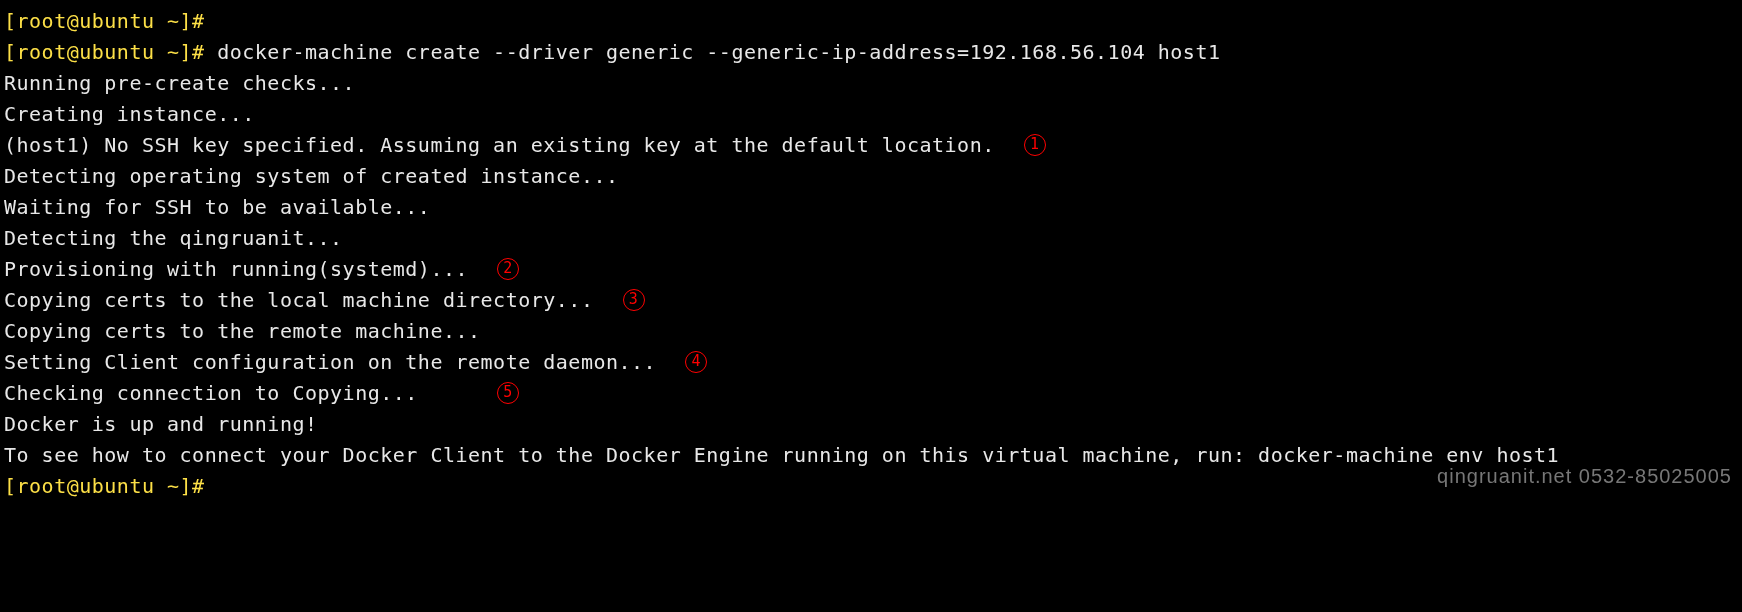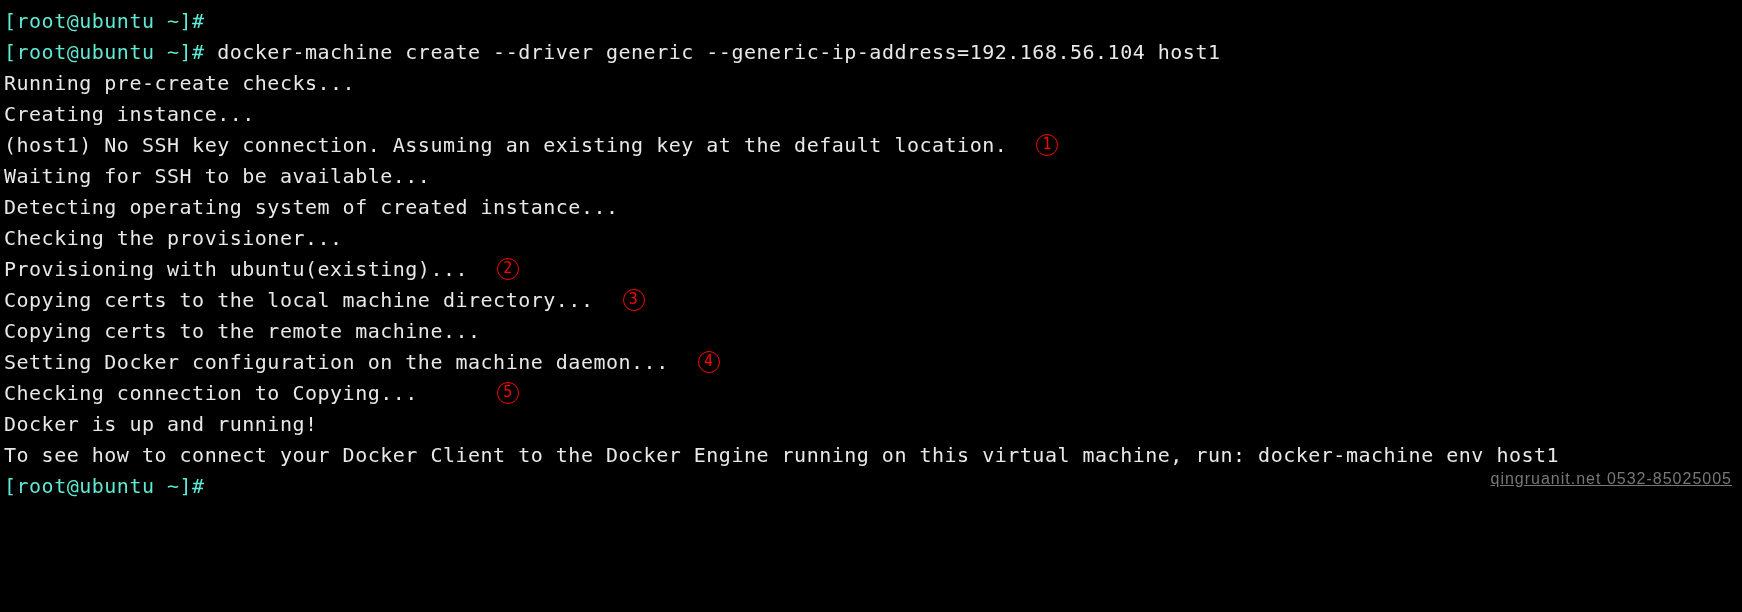--- a/index.html
+++ b/index.html
@@ -18,21 +18,21 @@
       height: 612px;
       overflow: hidden;
       position: relative;
       letter-spacing: 0.5px;
     }
     .terminal-line {
       white-space: pre;
       display: block;
     }
     .prompt {
-      color: #5eead4;
+      color: #fde047;
     }
     .annotation {
       color: #ff0000;
       display: inline-block;
       border: 1.5px solid #ff0000;
       border-radius: 50%;
       width: 22px;
       height: 22px;
       line-height: 19px;
       text-align: center;
@@ -40,41 +40,40 @@
       vertical-align: middle;
       margin-left: 4px;
       position: relative;
       top: -2px;
     }
     .watermark {
       position: absolute;
       right: 10px;
       bottom: 120px;
       color: #777;
-      font-size: 16px;
+      font-size: 20px;
       font-family: sans-serif;
       letter-spacing: 1px;
-      text-decoration: underline;
     }
   </style>
 </head>
 <body>
 
 <div>
   <div class="terminal-line"><span class="prompt">[root@ubuntu ~]# </span></div>
   <div class="terminal-line"><span class="prompt">[root@ubuntu ~]# </span><span>docker-machine create --driver generic --generic-ip-address=192.168.56.104 host1</span></div>
   <div class="terminal-line">Running pre-create checks...</div>
   <div class="terminal-line">Creating instance...</div>
-  <div class="terminal-line"><span>(host1) No SSH key connection. Assuming an existing key at the default location.  </span><span class="annotation">1</span></div>
+  <div class="terminal-line"><span>(host1) No SSH key specified. Assuming an existing key at the default location.  </span><span class="annotation">1</span></div>
+  <div class="terminal-line">Detecting operating system of created instance...</div>
   <div class="terminal-line">Waiting for SSH to be available...</div>
-  <div class="terminal-line">Detecting operating system of created instance...</div>
-  <div class="terminal-line">Checking the provisioner...</div>
-  <div class="terminal-line"><span>Provisioning with ubuntu(existing)...  </span><span class="annotation">2</span></div>
+  <div class="terminal-line">Detecting the qingruanit...</div>
+  <div class="terminal-line"><span>Provisioning with running(systemd)...  </span><span class="annotation">2</span></div>
   <div class="terminal-line"><span>Copying certs to the local machine directory...  </span><span class="annotation">3</span></div>
   <div class="terminal-line">Copying certs to the remote machine...</div>
-  <div class="terminal-line"><span>Setting Docker configuration on the machine daemon...  </span><span class="annotation">4</span></div>
+  <div class="terminal-line"><span>Setting Client configuration on the remote daemon...  </span><span class="annotation">4</span></div>
   <div class="terminal-line"><span>Checking connection to Copying...      </span><span class="annotation">5</span></div>
   <div class="terminal-line">Docker is up and running!</div>
   <div class="terminal-line">To see how to connect your Docker Client to the Docker Engine running on this virtual machine, run: docker-machine env host1</div>
   <div class="terminal-line"><span class="prompt">[root@ubuntu ~]# </span></div>
 </div>
 
 <div class="watermark">qingruanit.net 0532-85025005</div>
 
 </body></html>

